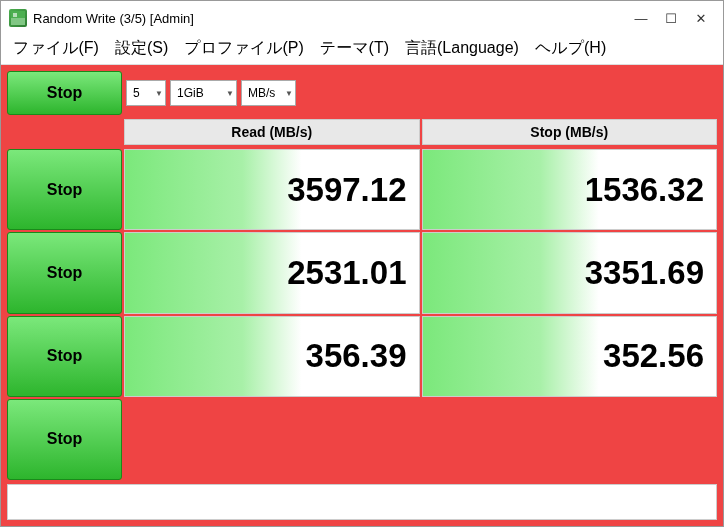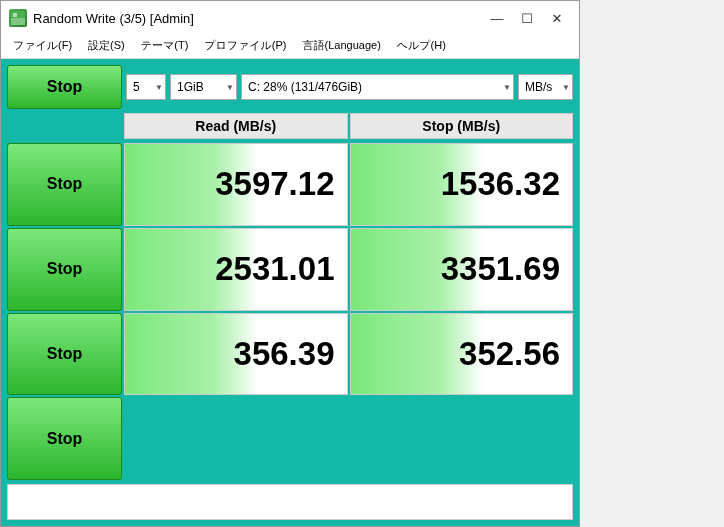--- a/index.html
+++ b/index.html
@@ -5,21 +5,21 @@
     * { margin: 0; padding: 0; box-sizing: border-box; }
     body {
       font-family: 'MS UI Gothic', 'Meiryo', sans-serif;
       background: #f0f0f0;
       width: 724px;
       height: 527px;
       overflow: hidden;
     }
 
     .window {
-      width: 580px;
+      width: 724px;
       height: 527px;
       background: #ffffff;
       border: 1px solid #999;
       display: flex;
       flex-direction: column;
     }
 
     
     .title-bar {
       background: #ffffff;
@@ -77,31 +77,31 @@
     .menu-bar {
       display: flex;
       align-items: center;
       padding: 2px 4px;
       border-bottom: 1px solid #ddd;
       flex-shrink: 0;
     }
 
     .menu-item {
       padding: 3px 8px;
-      font-size: 11px;
+      font-size: 16px;
       color: #000;
       cursor: pointer;
       white-space: nowrap;
     }
 
     
     .main-content {
       flex: 1;
       padding: 6px;
-      background: #14b8a6;
+      background: #ef4444;
       display: flex;
       flex-direction: column;
       gap: 4px;
     }
 
     
     .controls-row {
       display: flex;
       align-items: center;
       gap: 4px;
@@ -240,22 +240,22 @@
     <div class="title-controls">
       <button class="title-btn">—</button>
       <button class="title-btn">☐</button>
       <button class="title-btn close">✕</button>
     </div>
   </div>
 
   <div class="menu-bar">
     <span class="menu-item">ファイル(F)</span>
     <span class="menu-item">設定(S)</span>
+    <span class="menu-item">プロファイル(P)</span>
     <span class="menu-item">テーマ(T)</span>
-    <span class="menu-item">プロファイル(P)</span>
     <span class="menu-item">言語(Language)</span>
     <span class="menu-item">ヘルプ(H)</span>
   </div>
 
   <div class="main-content">
 
     <div class="controls-row">
       <button class="stop-btn">Stop</button>
 
       <div class="select-wrapper">
@@ -272,25 +272,20 @@
       <div class="select-wrapper">
         <select>
           <option>1GiB</option>
           <option>512MiB</option>
           <option>2GiB</option>
           <option>4GiB</option>
           <option>8GiB</option>
         </select>
       </div>
 
-      <div class="select-wrapper" style="flex:1;">
-        <select style="width:100%;">
-          <option>C: 28% (131/476GiB)</option>
-        </select>
-      </div>
 
       <div class="select-wrapper">
         <select>
           <option>MB/s</option>
           <option>GB/s</option>
           <option>IOPS</option>
         </select>
       </div>
     </div>
 

